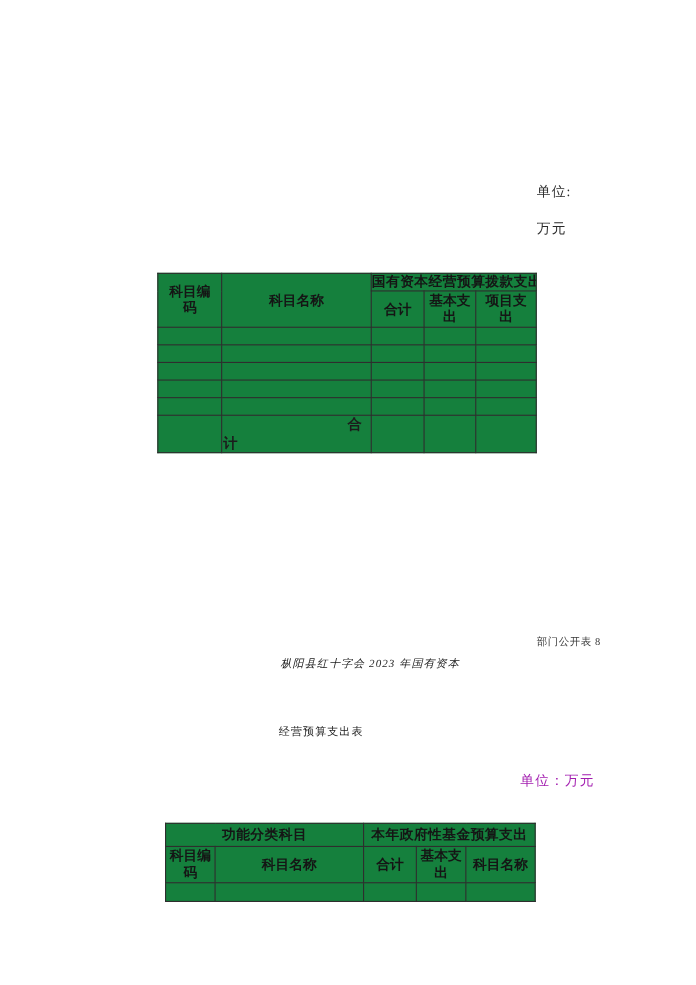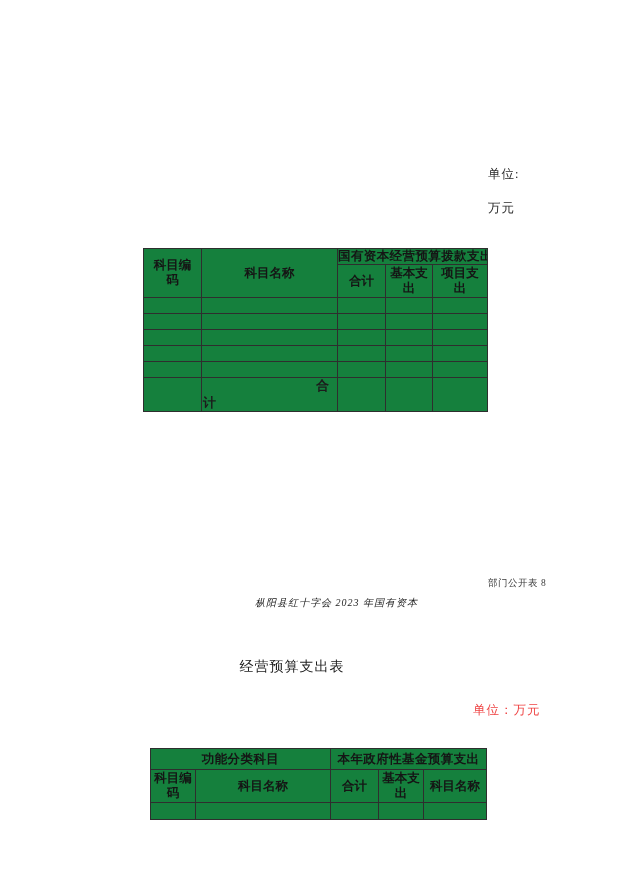--- a/index.html
+++ b/index.html
@@ -43,22 +43,22 @@
   #note {
     left:98px; top:424px; width:438px;
     font-size:9px; line-height:23.5px; text-indent:30px;
     text-align:justify; color:#333333;
   }
 
   
   #table-ref { left:488px; top:577px; font-size:9.5px; color:#3a3a3a; letter-spacing:0.5px; }
   .title { text-align:center; letter-spacing:1px; color:#1a1a1a; }
   #title1 { left:40px; top:596px; width:593px; font-size:10px;font-style:italic; }
-  #title2 { left:0px;  top:658px; width:584px; font-size:14px; }
-  #unit-bottom { left:473px; top:702px; font-size:12.5px; letter-spacing:1px; color:#ef4444; }
+  #title2 { left:0px;  top:658px; width:584px; font-size:10px; }
+  #unit-bottom { left:473px; top:702px; font-size:12.5px; letter-spacing:1px; color:#a21caf; }
 
   #table2 { left:150px; top:748px; width:336px; }
   #table2 tr.hrow1 { height:21px; }
   #table2 tr.hrow2 { height:33px; }
   #table2 tr.empty { height:17px; }
 </style>
 </head>
 <body>
 
 <div class="page">

